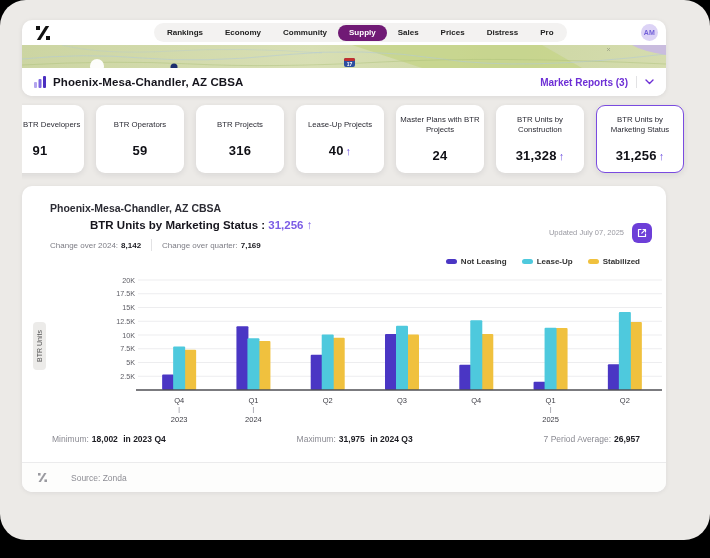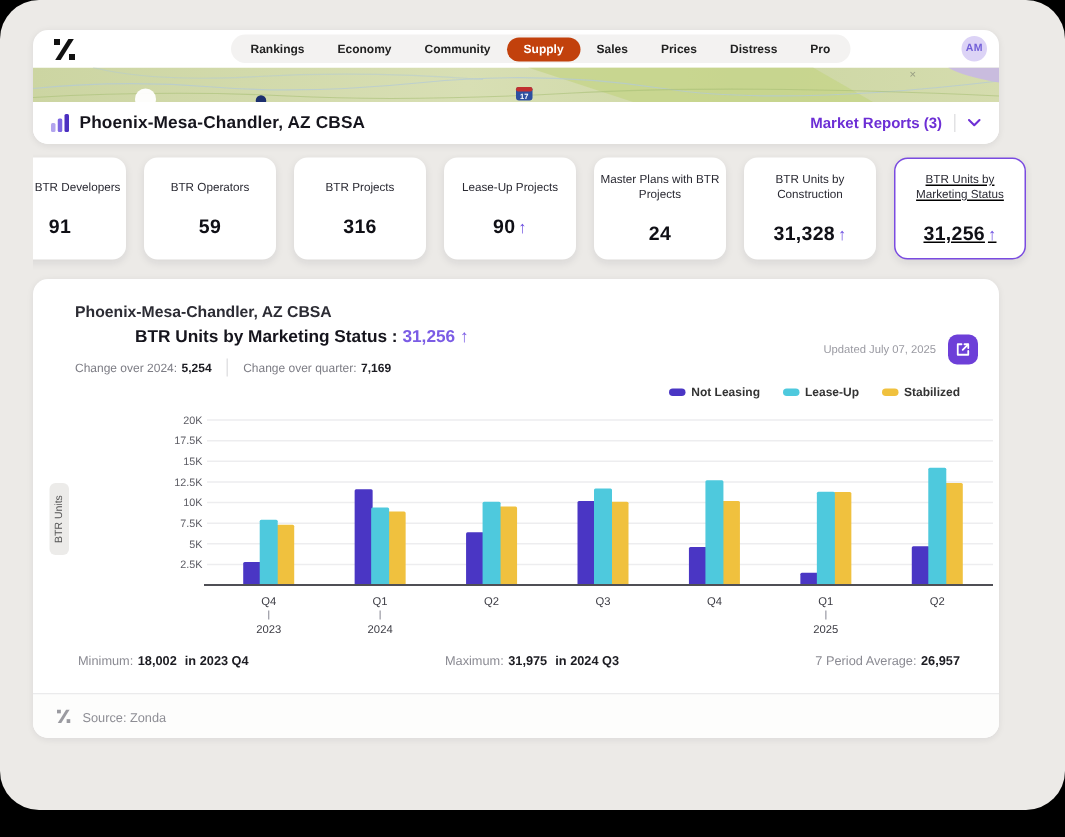--- a/index.html
+++ b/index.html
@@ -20,42 +20,42 @@
   .navbar{height:25px;display:flex;align-items:center;padding:0 10px;position:relative;}
   .logo{width:15px;height:15px;margin-left:4px;display:flex;align-items:center;}
   .tabs{
     position:absolute;left:132px;top:3px;height:19px;background:#f3f2f1;
     border-radius:11px;display:flex;align-items:center;padding:0 2px;
   }
   .tab{
     font-size:8px;font-weight:600;color:#222;padding:0 11px;height:15px;
     line-height:15px;border-radius:9px;white-space:nowrap;cursor:pointer;
   }
-  .tab.active{background:#c2410c;color:#fff;height:16px;line-height:16px;}
+  .tab.active{background:#701a75;color:#fff;height:16px;line-height:16px;}
   .avatar{
     position:absolute;right:8px;top:4px;width:17px;height:17px;border-radius:50%;
     background:#dcd3f6;color:#7260d8;font-size:7px;font-weight:700;
     display:flex;align-items:center;justify-content:center;letter-spacing:.2px;
   }
   .map{height:23px;position:relative;}
   .map svg{display:block;}
   .region-header{height:28px;display:flex;align-items:center;padding:0 12px;gap:7px;background:#fff;}
   .region-title{font-size:11.5px;font-weight:700;color:#16151d;letter-spacing:.1px;}
   .rh-right{margin-left:auto;display:flex;align-items:center;gap:8px;}
   .market-reports{font-size:10px;font-weight:600;color:#6d2fd5;cursor:pointer;}
   .vdiv{width:1px;height:12px;background:#e2e2e4;}
   
   .cards-strip{position:absolute;left:22px;right:22px;top:103px;height:78px;overflow:hidden;}
   .cards-inner{display:flex;gap:12px;margin-left:-26px;padding-top:2px;}
   .stat-card{
     flex:0 0 88px;height:68px;background:#fff;border-radius:9px;box-sizing:border-box;
     box-shadow:0 2px 6px rgba(20,20,40,.09);display:flex;flex-direction:column;
     align-items:center;justify-content:center;padding:4px 3px;cursor:pointer;
   }
-  .stat-card.selected{border:1.6px solid #7a4be0;text-decoration:underline;}
+  .stat-card.selected{border:1.6px solid #7a4be0;}
   .card-label{font-size:7.8px;font-weight:500;color:#2a2a33;text-align:center;line-height:1.3;}
   .card-value{margin-top:13px;font-size:13px;font-weight:700;color:#101016;letter-spacing:.2px;}
   .up-arrow{color:#6d4fe0;font-weight:700;font-size:11px;margin-left:2px;}
   
   .chart-card{
     position:absolute;left:22px;top:186px;width:644px;height:306px;background:#fff;
     border-radius:10px;box-shadow:0 1px 5px rgba(20,20,40,.07);box-sizing:border-box;
   }
   .chart-head{display:flex;justify-content:space-between;padding:16px 14px 0 28px;}
   .ch-region{font-size:10.5px;font-weight:600;color:#2c2c34;}
@@ -78,21 +78,21 @@
     background:#ecebe9;border-radius:4px;padding:3px 8px;font-size:7px;color:#555;white-space:nowrap;
   }
   #chart-wrap{margin:8px 0 0 84px;}
   .chart-stats{
     display:flex;justify-content:space-between;align-items:center;
     padding:0 26px 0 30px;font-size:8.5px;color:#8a8a92;margin-top:0px;
   }
   .chart-stats b{color:#1c1c22;margin-left:3px;}
   .source-row{
     position:absolute;left:0;right:0;bottom:0;height:29px;border-top:1px solid #ebebec;
-    display:flex;align-items:center;gap:8px;padding:0 16px;font-size:8.5px;color:#8d8d94;
+    display:flex;align-items:center;gap:24px;padding:0 16px;font-size:8.5px;color:#8d8d94;
     background:#fdfdfc;border-radius:0 0 10px 10px;
   }
 </style>
 </head>
 <body>
 
 <div class="window">
 
   <div class="top-card">
     <div class="navbar">
@@ -173,21 +173,21 @@
       <div class="stat-card">
         <div class="card-label">BTR Operators</div>
         <div class="card-value">59</div>
       </div>
       <div class="stat-card">
         <div class="card-label">BTR Projects</div>
         <div class="card-value">316</div>
       </div>
       <div class="stat-card">
         <div class="card-label">Lease-Up Projects</div>
-        <div class="card-value"><span>90</span><span class="up-arrow">↑</span></div>
+        <div class="card-value"><span>40</span><span class="up-arrow">↑</span></div>
       </div>
       <div class="stat-card">
         <div class="card-label">Master Plans with BTR Projects</div>
         <div class="card-value">24</div>
       </div>
       <div class="stat-card">
         <div class="card-label">BTR Units by Construction</div>
         <div class="card-value"><span>31,328</span><span class="up-arrow">↑</span></div>
       </div>
       <div class="stat-card selected">
@@ -200,21 +200,21 @@
   <div class="chart-card">
     <div class="chart-head">
       <div>
         <div class="ch-region">Phoenix-Mesa-Chandler, AZ CBSA</div>
         <div class="ch-metric">
           <span>BTR Units by Marketing Status :</span>
           <span class="metric-value">31,256</span>
           <span class="metric-arrow">↑</span>
         </div>
         <div class="changes">
-          <span><span>Change over 2024:</span><b>5,254</b></span>
+          <span><span>Change over 2024:</span><b>8,142</b></span>
           <span class="vdiv"></span>
           <span><span>Change over quarter:</span><b>7,169</b></span>
         </div>
       </div>
       <div class="head-right">
         <span class="updated">Updated July 07, 2025</span>
         <button class="export-btn">
           <svg width="10" height="10" viewBox="0 0 10 10">
             <path d="M4,1.5 H1.5 V8.5 H8.5 V6" fill="none" stroke="#fff" stroke-width="1.2" stroke-linecap="round" stroke-linejoin="round"></path>
             <path d="M6,1.5 H8.5 V4" fill="none" stroke="#fff" stroke-width="1.2" stroke-linecap="round" stroke-linejoin="round"></path>

